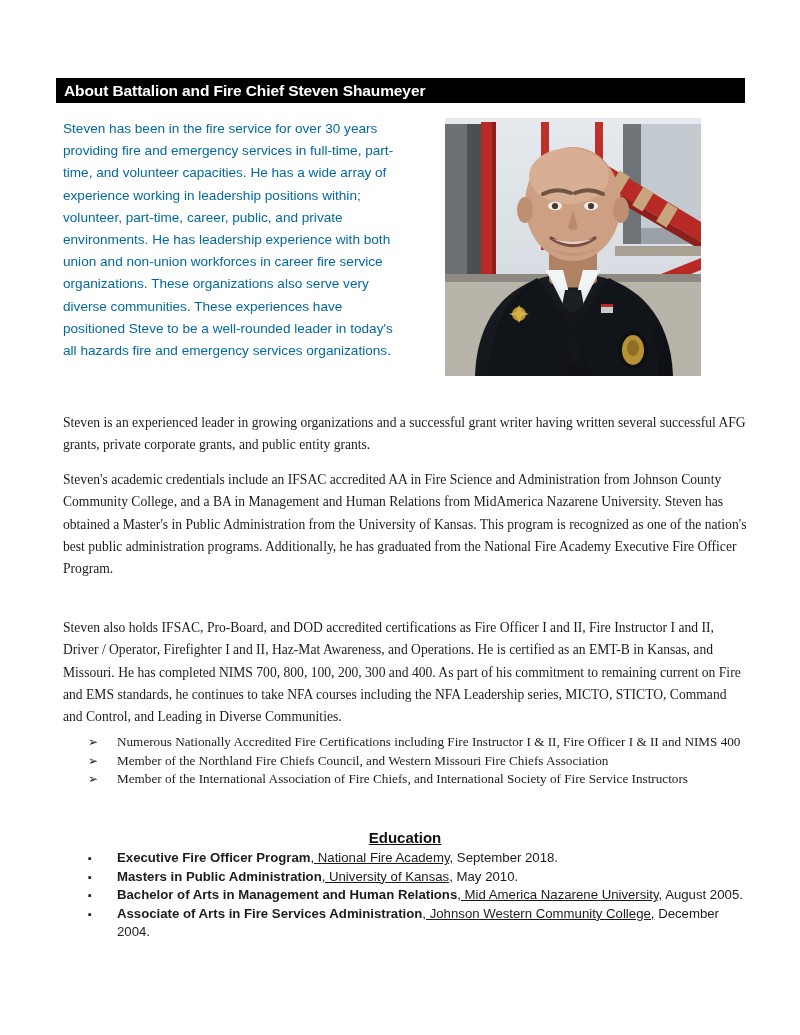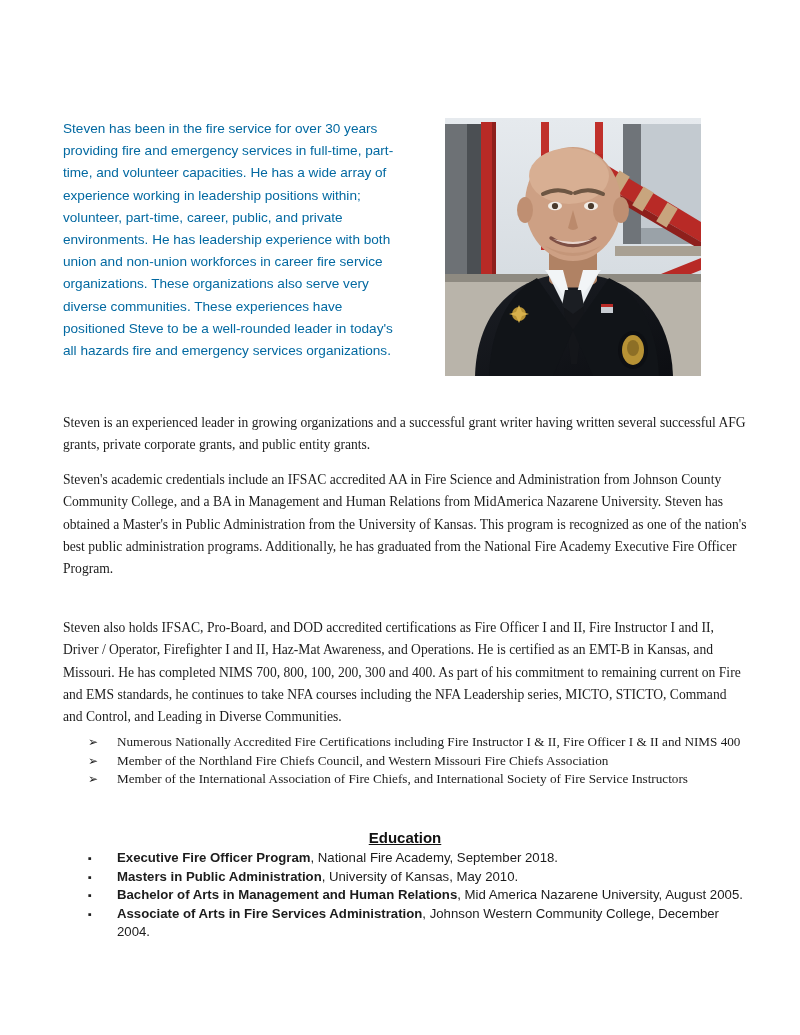--- a/index.html
+++ b/index.html
@@ -147,27 +147,30 @@
   }
   .edu-marker {
     width: 29px;
     flex: 0 0 29px;
     line-height: 18.6px;
     font-size: 11px;
     color: #1c1c1c;
   }
   .edu-text { flex: 1 1 auto; }
   .edu-degree { font-weight: bold; }
-  .edu-school { }
+  .edu-school { text-decoration: underline; }
 </style>
 </head>
 <body>
 
 <div class="page">
 
+  <div class="header-bar">
+    <div class="header-title">About Battalion and Fire Chief Steven Shaumeyer</div>
+  </div>
 
   <div class="intro">
     <div class="intro-text">
       <p>Steven has been in the fire service for over 30 years providing fire and emergency services in full-time, part-time, and volunteer capacities. He has a wide array of experience working in leadership positions within; volunteer, part-time, career, public, and private environments. He has leadership experience with both union and non-union workforces in career fire service organizations. These organizations also serve very diverse communities.  These experiences have positioned Steve to be a well-rounded leader in today's all hazards fire and emergency services organizations.</p>
     </div>
 
     <div class="photo">
       <svg width="256" height="258" viewBox="0 0 256 258" xmlns="http://www.w3.org/2000/svg">
         <defs>
           <clipPath id="pclip">

